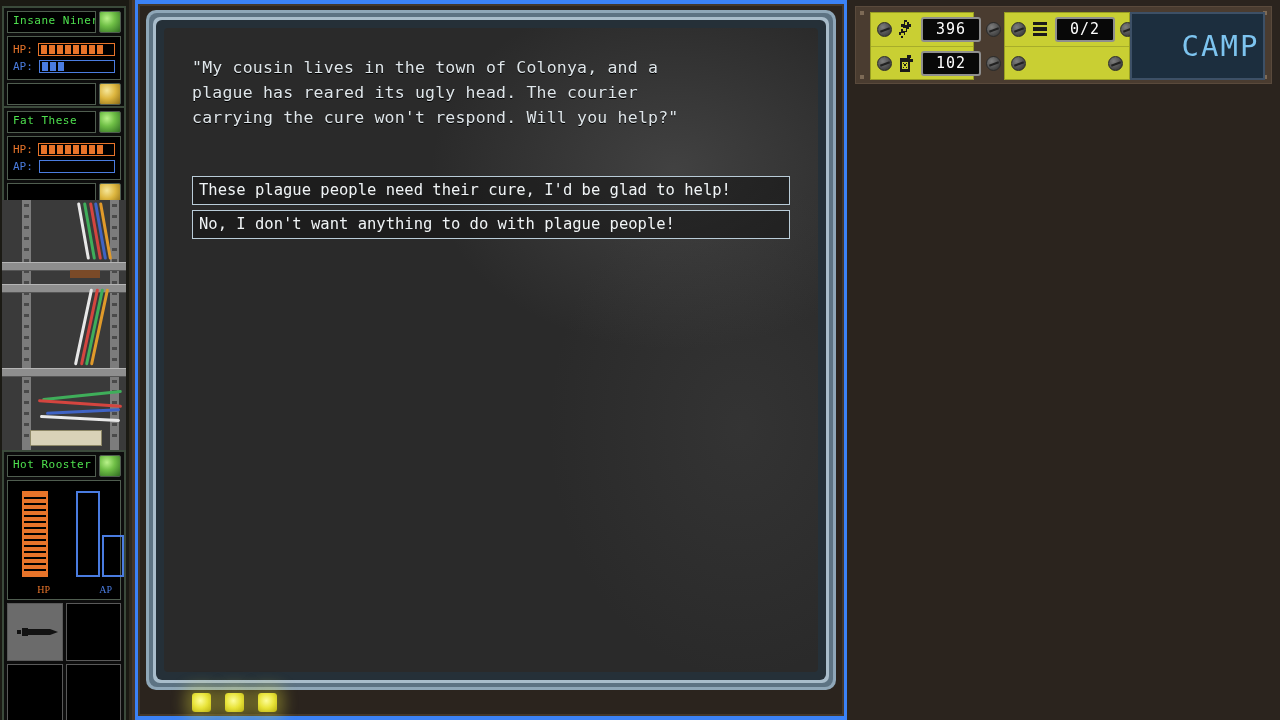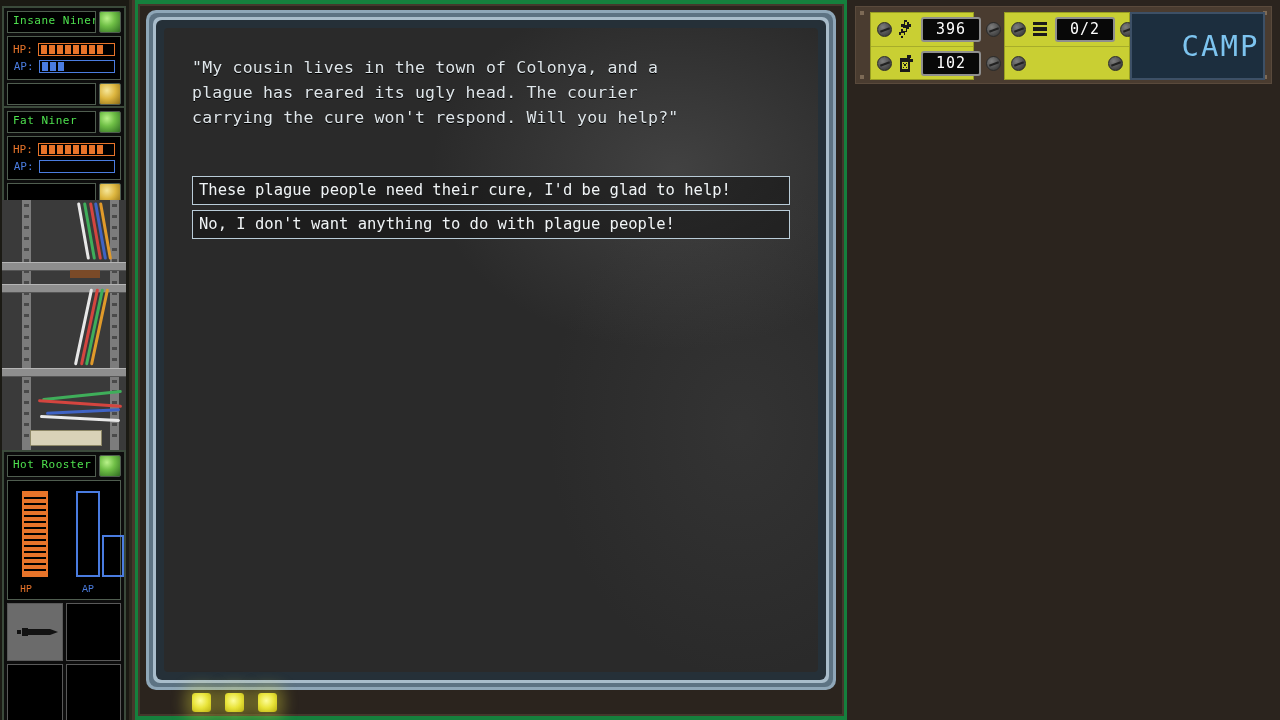--- a/index.html
+++ b/index.html
@@ -3,21 +3,21 @@
 <meta charset="utf-8">
 <title>Game UI</title>
 <style>
   * { margin:0; padding:0; box-sizing:border-box; }
   html,body{
     width:1280px; height:720px; overflow:hidden;
     background:#000;
     font-family:"DejaVu Sans Mono", monospace;
     image-rendering:pixelated;
   }
-  #app{ position:relative; width:1280px; height:720px; background:#15803d; }
+  #app{ position:relative; width:1280px; height:720px; background:#3b82f6; }
 
   
   .left-col{
     position:absolute; left:0; top:0; width:135px; height:720px;
     background:#2e2a20;
     border-right:3px solid #46382c;
   }
   .left-inner{
     position:absolute; left:0; top:0; width:129px; height:720px;
     background:#1b1a14;
@@ -41,21 +41,21 @@
     width:22px; height:22px; border:1px solid #4f5d4f;
     background:radial-gradient(circle at 35% 32%, #b9f28a 0%, #6fbf46 42%, #2f6b22 100%);
     border-radius:2px;
   }
   .char-orb.gold{
     background:radial-gradient(circle at 35% 32%, #f6e79a 0%, #ddb63f 45%, #8a6a16 100%);
   }
   .stats-box{
     margin-top:3px; background:#000; border:1px solid #4f5d4f; padding:4px 5px;
   }
-  .statline{ display:flex; align-items:center; gap:5px; height:17px;text-align:center; }
+  .statline{ display:flex; align-items:center; gap:5px; height:17px; }
   .statlabel{ font-size:11px; width:22px; font-family:"DejaVu Sans Mono", monospace;}
   .statlabel.hp{ color:#e8742a; }
   .statlabel.ap{ color:#4a7ce0; }
   .pipbar{ height:13px; display:flex; align-items:center; padding:1px 2px; }
   .pipbar.hp{ border:1px solid #e8742a; width:92px; }
   .pipbar.ap{ border:1px solid #4a7ce0; width:78px; }
   .pip{ width:6px; height:9px; margin-right:2px; }
   .pip.hp{ background:#e8742a; }
   .pip.ap{ background:#4a7ce0; }
   .coin-box{
@@ -69,22 +69,22 @@
   .rail{ position:absolute; width:9px; top:0; bottom:0; background:#7c7c7c; }
   .rail:before{
     content:""; position:absolute; left:2px; top:4px; width:5px; bottom:4px;
     background:repeating-linear-gradient(to bottom,#4a4a4a 0 3px,transparent 3px 11px);
   }
   .cable{ position:absolute; width:3px; border-radius:2px; }
 
   
   .graph-box{ margin-top:3px; background:#000; border:1px solid #4f5d4f; height:120px; position:relative; }
   .vbar{ position:absolute; bottom:22px; }
-  .vbar-lbl{ position:absolute; bottom:4px; font-size:10px; text-align:left; width:30px;
-    font-family:Liberation Mono, monospace;}
+  .vbar-lbl{ position:absolute; bottom:4px; font-size:10px; text-align:right; width:30px;
+    font-family:Liberation Serif, serif;}
   .grid2{ margin-top:3px; display:grid; grid-template-columns:1fr 1fr; grid-template-rows:1fr 1fr; gap:3px; height:118px; }
   .gslot{ background:#000; border:1px solid #595959; position:relative; }
   .gslot.filled{ background:#6b6b6b; }
 
   
   .dlg-outer{
     position:absolute; left:138px; top:4px; width:706px; height:712px;
     background:#2b241e;
     border:2px solid #43382c;
   }
@@ -190,21 +190,21 @@
           </div>
         </div>
         <div class="coin-box">
           <div class="coin-empty"></div>
           <div class="char-orb gold"></div>
         </div>
       </div>
 
       <div class="char-card" style="top:106px;">
         <div class="char-namerow">
-          <div class="char-name">Fat Niner</div>
+          <div class="char-name">Fat These</div>
           <div class="char-orb"></div>
         </div>
         <div class="stats-box">
           <div class="statline">
             <span class="statlabel hp">HP:</span>
             <span class="pipbar hp">
               <i class="pip hp"></i>
                 <i class="pip hp"></i>
                 <i class="pip hp"></i>
                 <i class="pip hp"></i>

